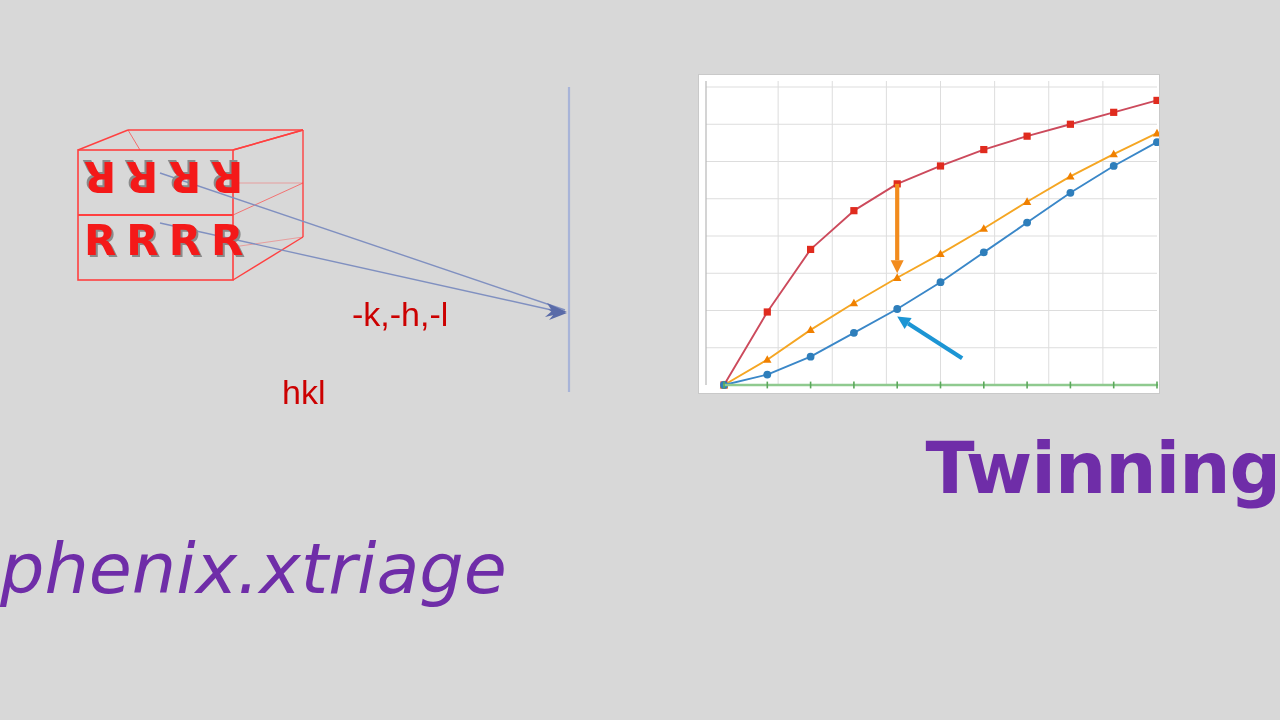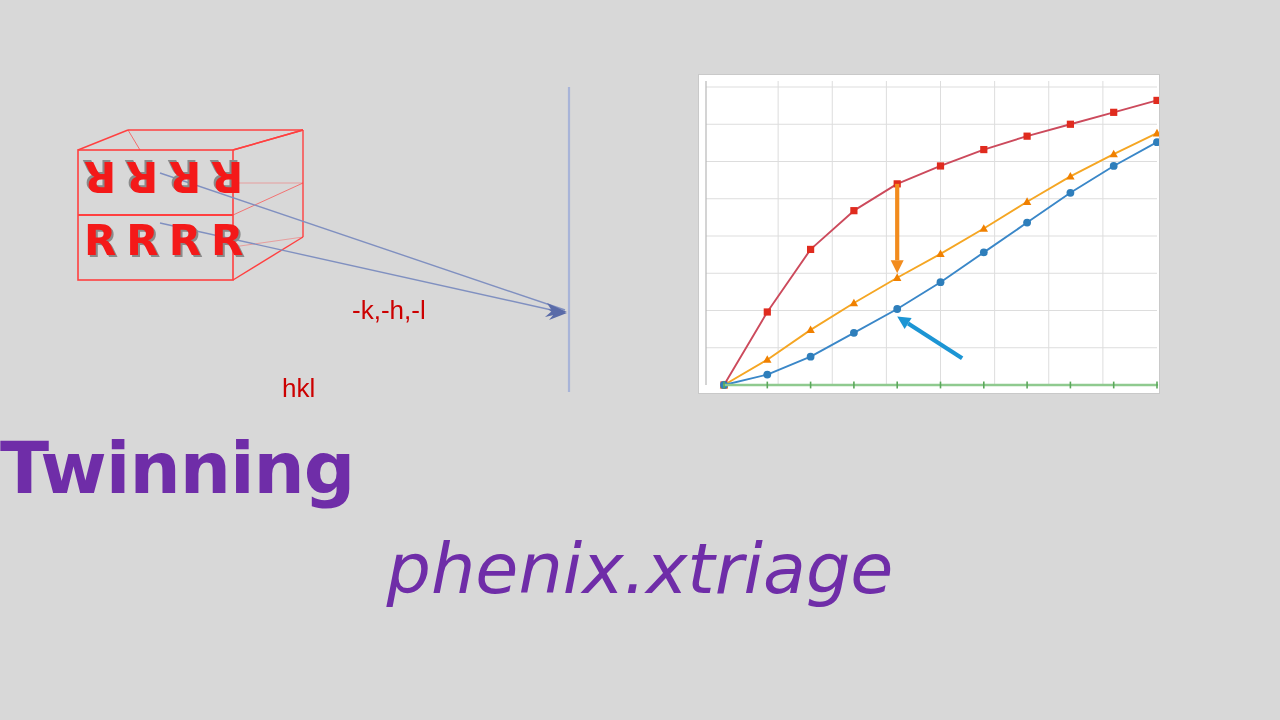--- a/index.html
+++ b/index.html
@@ -53,21 +53,21 @@
     top: 30px;
   }
   #r-row-bottom {
     left: 24px;
     top: 95px;
   }
 
   .axis-label {
     position: absolute;
     color: #cc0000;
-    font-size: 26px;
+    font-size: 34px;
     font-family: "Liberation Sans", sans-serif;
     white-space: nowrap;
   }
   #label-khl { left: 292px; top: 170px; }
   #label-hkl { left: 222px; top: 248px; }
 
   
   #chart-panel {
     position: absolute;
     left: 698px;
@@ -78,34 +78,34 @@
     border: 1px solid #c9c9c9;
     box-sizing: border-box;
   }
 
   
   #title-main {
     position: absolute;
     left: 0;
     top: 432px;
     width: 1280px;
-    text-align: left;
+    text-align: right;
     color: #6f2da8;
     font-size: 72px;
     font-weight: bold;
     font-family: "DejaVu Sans", sans-serif;
     line-height: 1.0;
     letter-spacing: -1px;
   }
   #title-sub {
     position: absolute;
     left: 0;
     top: 534px;
     width: 1280px;
-    text-align: center;
+    text-align: left;
     color: #6f2da8;
     font-size: 70px;
     font-style: italic;
     font-family: "DejaVu Sans", sans-serif;
     line-height: 1.0;
   }
   svg { display: block; }
 </style>
 </head>
 <body>

